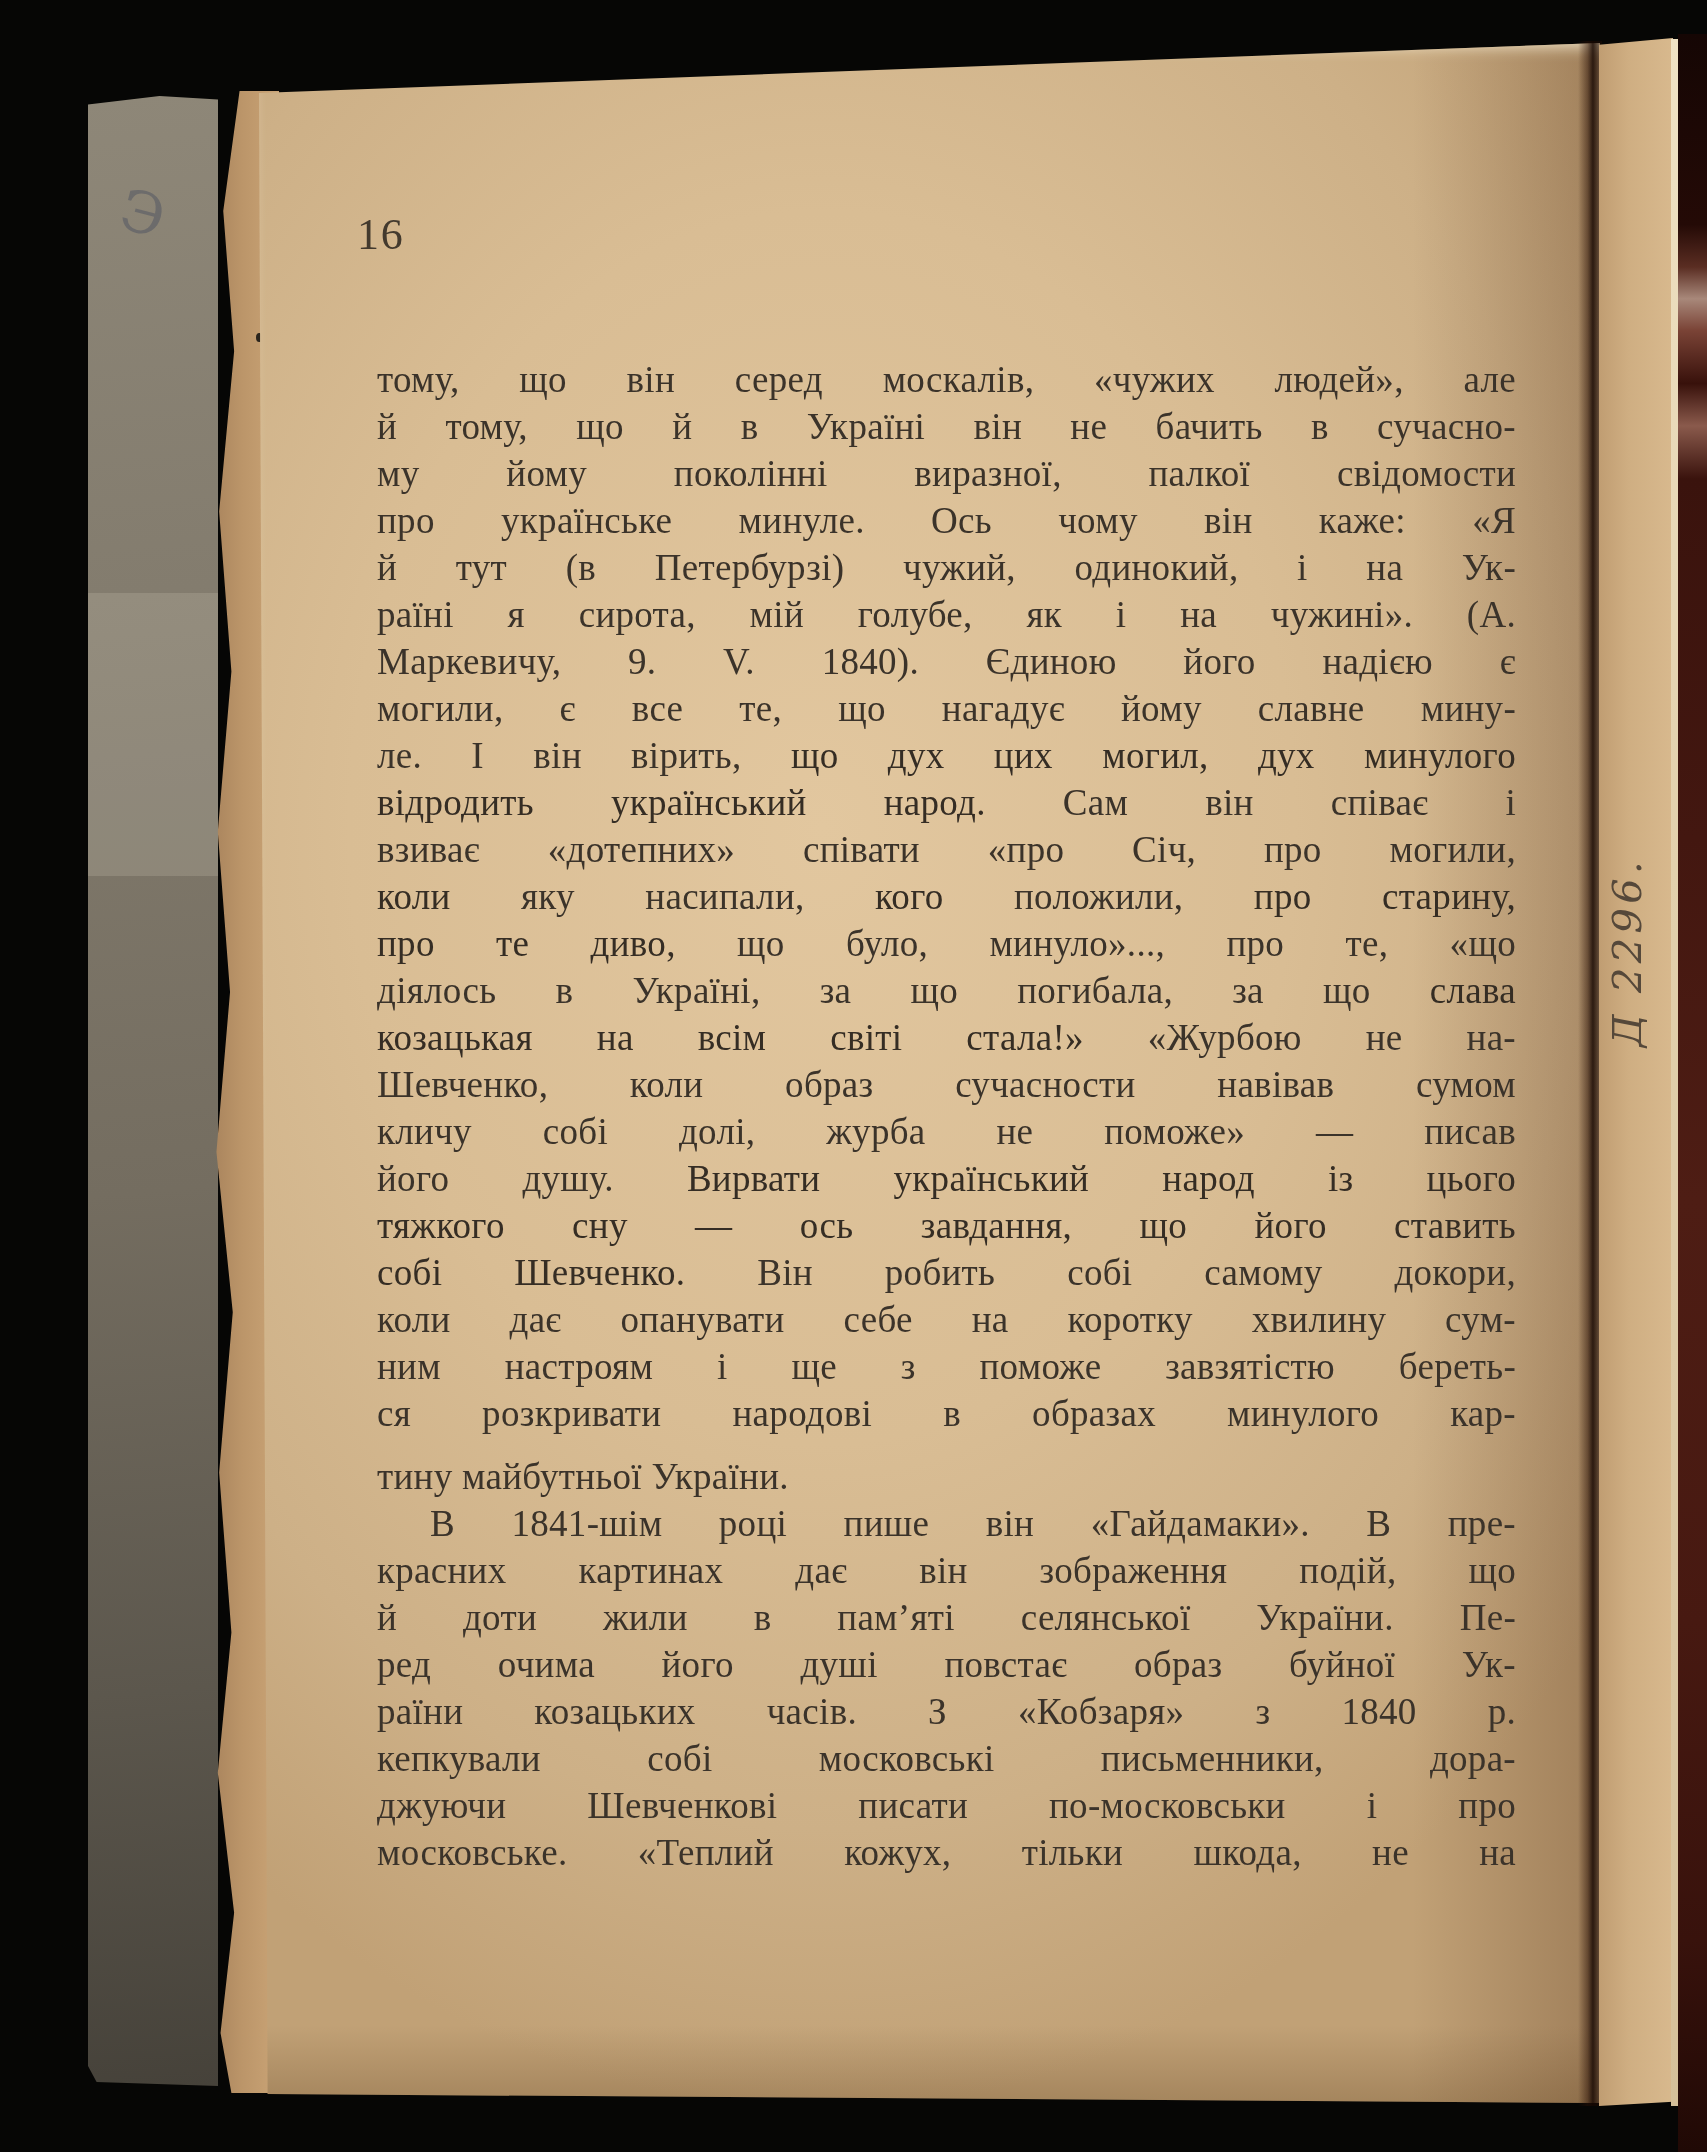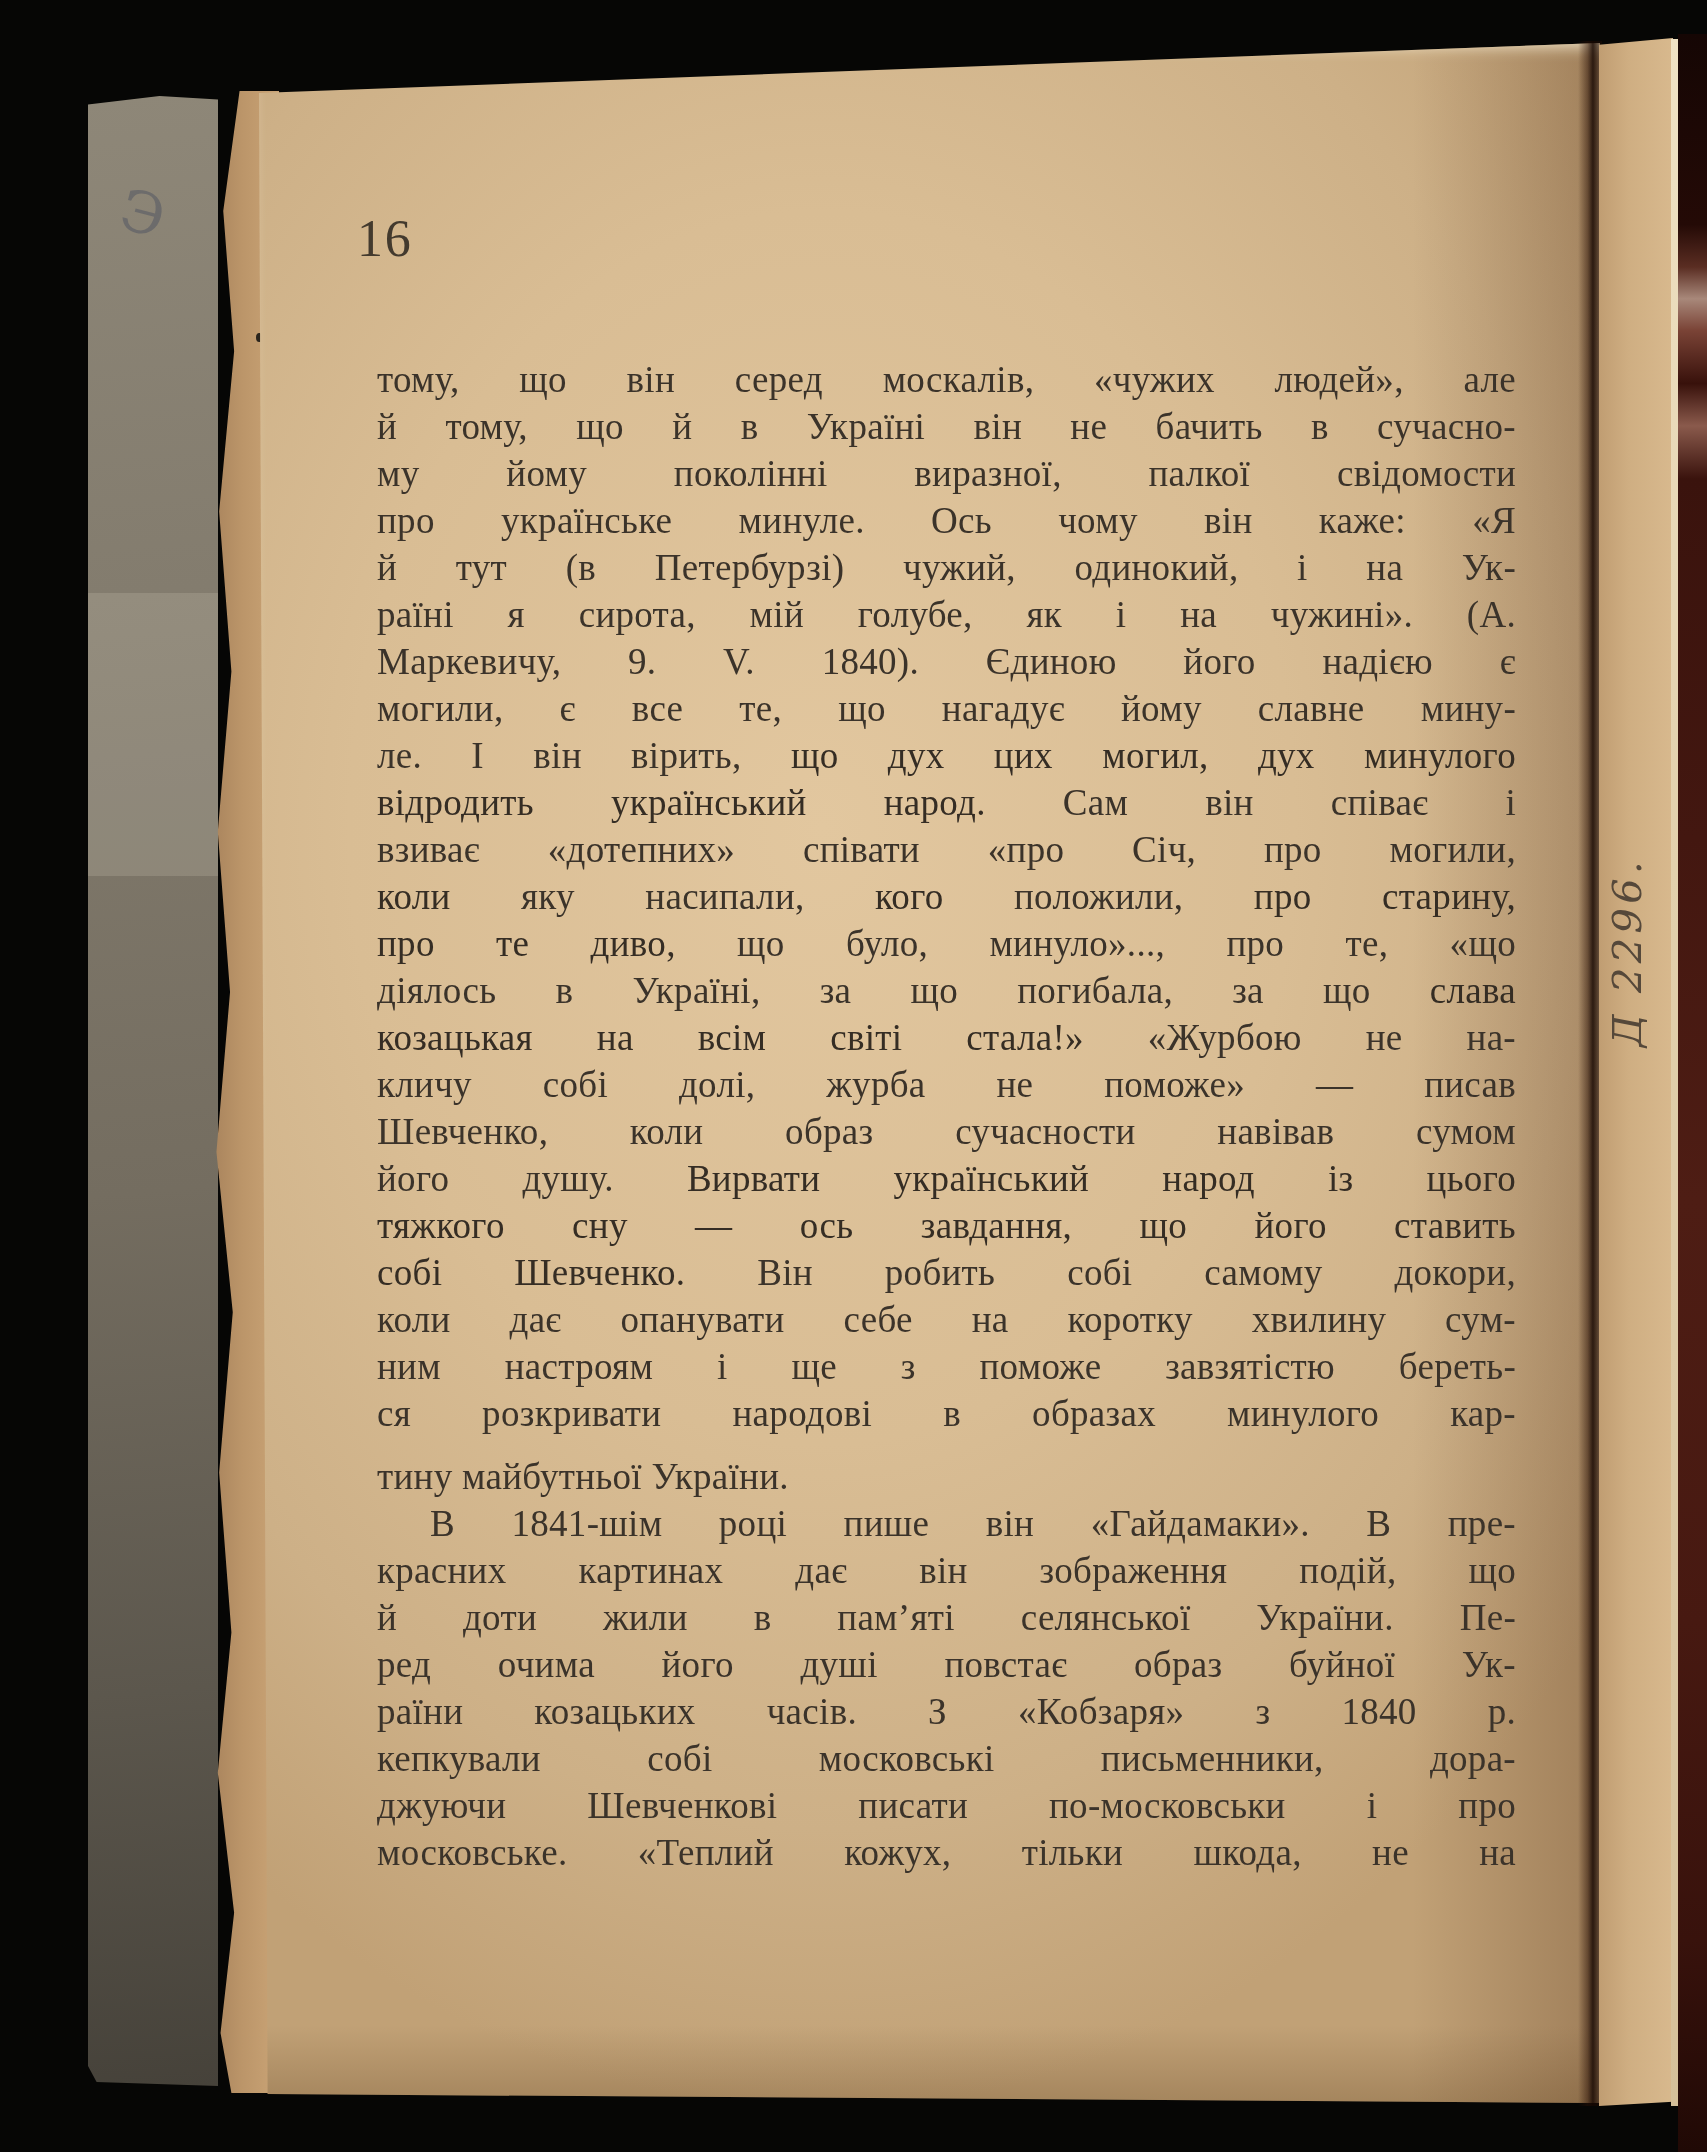--- a/index.html
+++ b/index.html
@@ -49,21 +49,21 @@
     left: 259px; top: 43px; width: 1341px; height: 2065px;
     background:
       linear-gradient(0deg, rgba(92,62,30,0.30) 0%, rgba(0,0,0,0) 4%),
       linear-gradient(90deg, rgba(0,0,0,0) 86%, rgba(74,40,18,0.26) 99%),
       radial-gradient(ellipse 984px 1284px at 42% 38%, #e2c79f 0%, #d9bd94 48%, #cdb087 78%, #c1a176 100%);
     clip-path: polygon(0 50px, 100% 0, 100% 2060px, 8.6px 2051px);
     box-shadow: inset 0 12px 13.7px -6.8px rgba(250,240,214,0.75);
   }
   .page-number {
     position: absolute; left: 98px; top: 166px;
-    font-size: 52px; color: #433a2e; letter-spacing: 1.7px;
+    font-size: 44px; color: #433a2e; letter-spacing: 1.7px;
   }
   .body-text {
     position: absolute; left: 118px; top: 313px; width: 1139px;
     font-size: 37px; line-height: 47px; color: #3b332a;
     letter-spacing: 0.3px;
   }
   .text-line { text-align: justify; text-align-last: justify; white-space: normal; }
   .text-line.flush { text-align-last: left; margin-top: 16px; }
   .text-line.indent { text-indent: 53px; }
   .text-line .b { font-weight: normal; color: #352d24; }
@@ -126,22 +126,22 @@
       <div class="text-line"><span>раїні я сирота, мій голубе, як і на чужині». (А.</span></div>
       <div class="text-line"><span>Маркевичу, 9. V. 1840). Єдиною його надією є</span></div>
       <div class="text-line"><span>могили, є все те, що нагадує йому славне мину-</span></div>
       <div class="text-line"><span>ле. І він вірить, </span><span class="b">що дух цих могил, дух минулого</span></div>
       <div class="text-line"><span class="b">відродить український народ.</span><span> Сам він співає і</span></div>
       <div class="text-line"><span>взиває «дотепних» співати «про Січ, про могили,</span></div>
       <div class="text-line"><span class="b">коли</span><span> яку насипали, </span><span class="b">кого</span><span> положили, </span><span class="b">про старину,</span></div>
       <div class="text-line"><span class="b">про те диво,</span><span> що було, минуло»..., про те, «що</span></div>
       <div class="text-line"><span>діялось в Україні, за що погибала, за що </span><span class="b">слава</span></div>
       <div class="text-line"><span class="b">козацькая на всім світі стала!»</span><span> «Журбою не на-</span></div>
+      <div class="text-line"><span>Шевченко, коли образ сучасности навівав сумом</span></div>
       <div class="text-line"><span>кличу собі долі, журба не поможе» — писав</span></div>
-      <div class="text-line"><span>Шевченко, коли образ сучасности навівав сумом</span></div>
       <div class="text-line"><span>його душу. </span><span class="b">Вирвати український народ із цього</span></div>
       <div class="text-line"><span class="b">тяжкого сну — ось завдання, що його ставить</span></div>
       <div class="text-line"><span class="b">собі Шевченко.</span><span> Він робить собі самому докори,</span></div>
       <div class="text-line"><span>коли дає опанувати себе на коротку хвилину сум-</span></div>
       <div class="text-line"><span>ним настроям і ще з поможе завзятістю береть-</span></div>
       <div class="text-line"><span>ся розкривати народові в образах минулого кар-</span></div>
       <div class="text-line flush"><span>тину майбутньої України.</span></div>
       <div class="text-line indent"><span>В 1841-шім році пише він «Гайдамаки». В пре-</span></div>
       <div class="text-line"><span>красних картинах дає він зображення подій, що</span></div>
       <div class="text-line"><span>й доти жили в пам’яті селянської України. Пе-</span></div>

